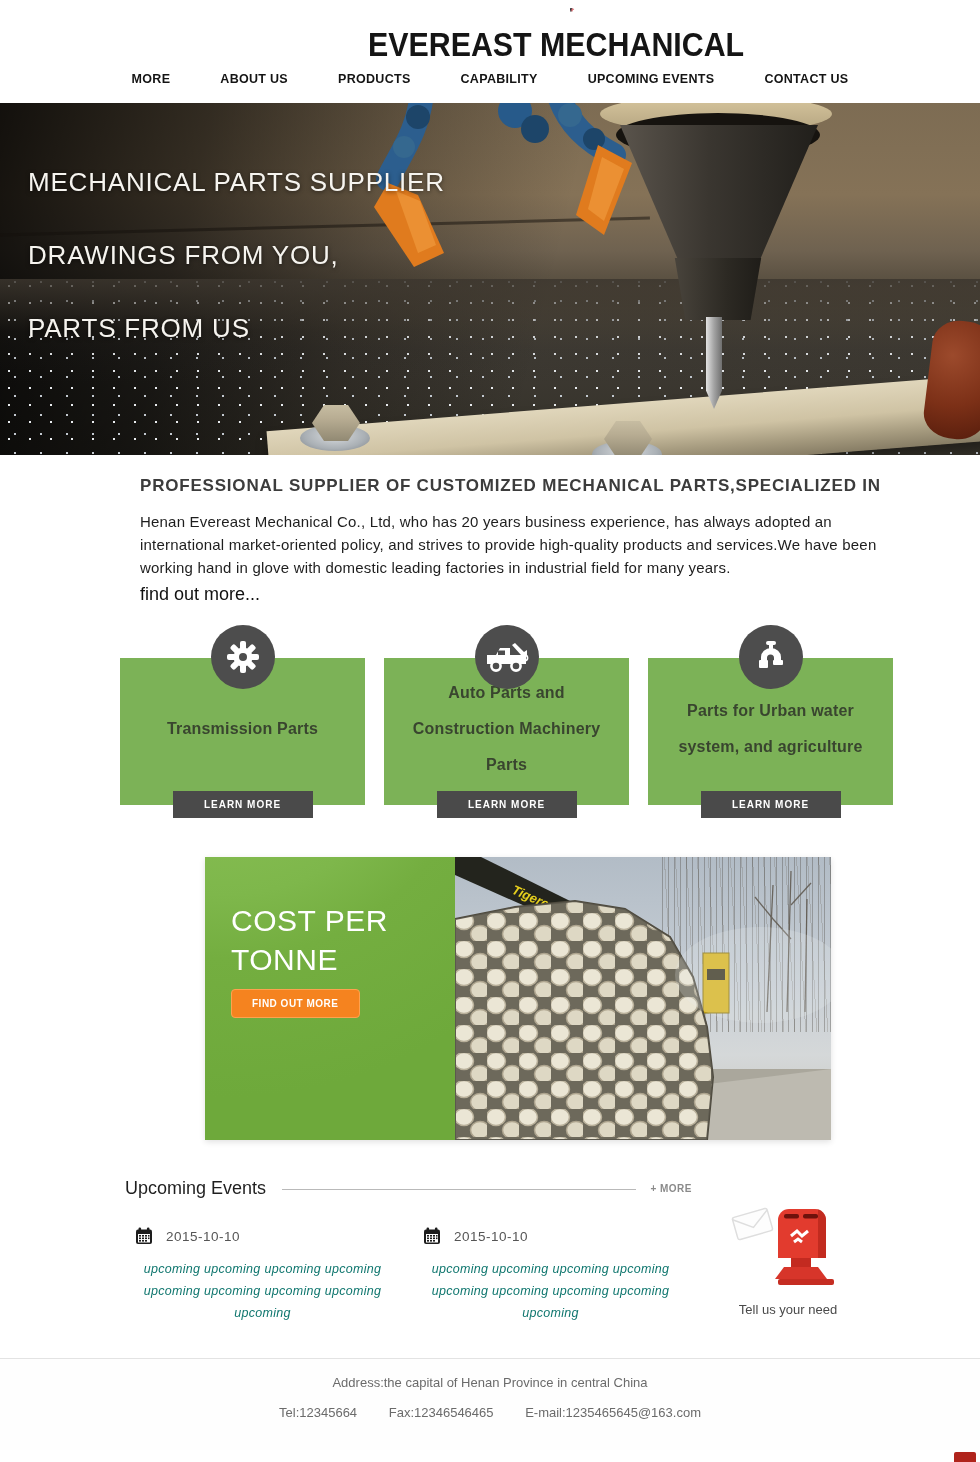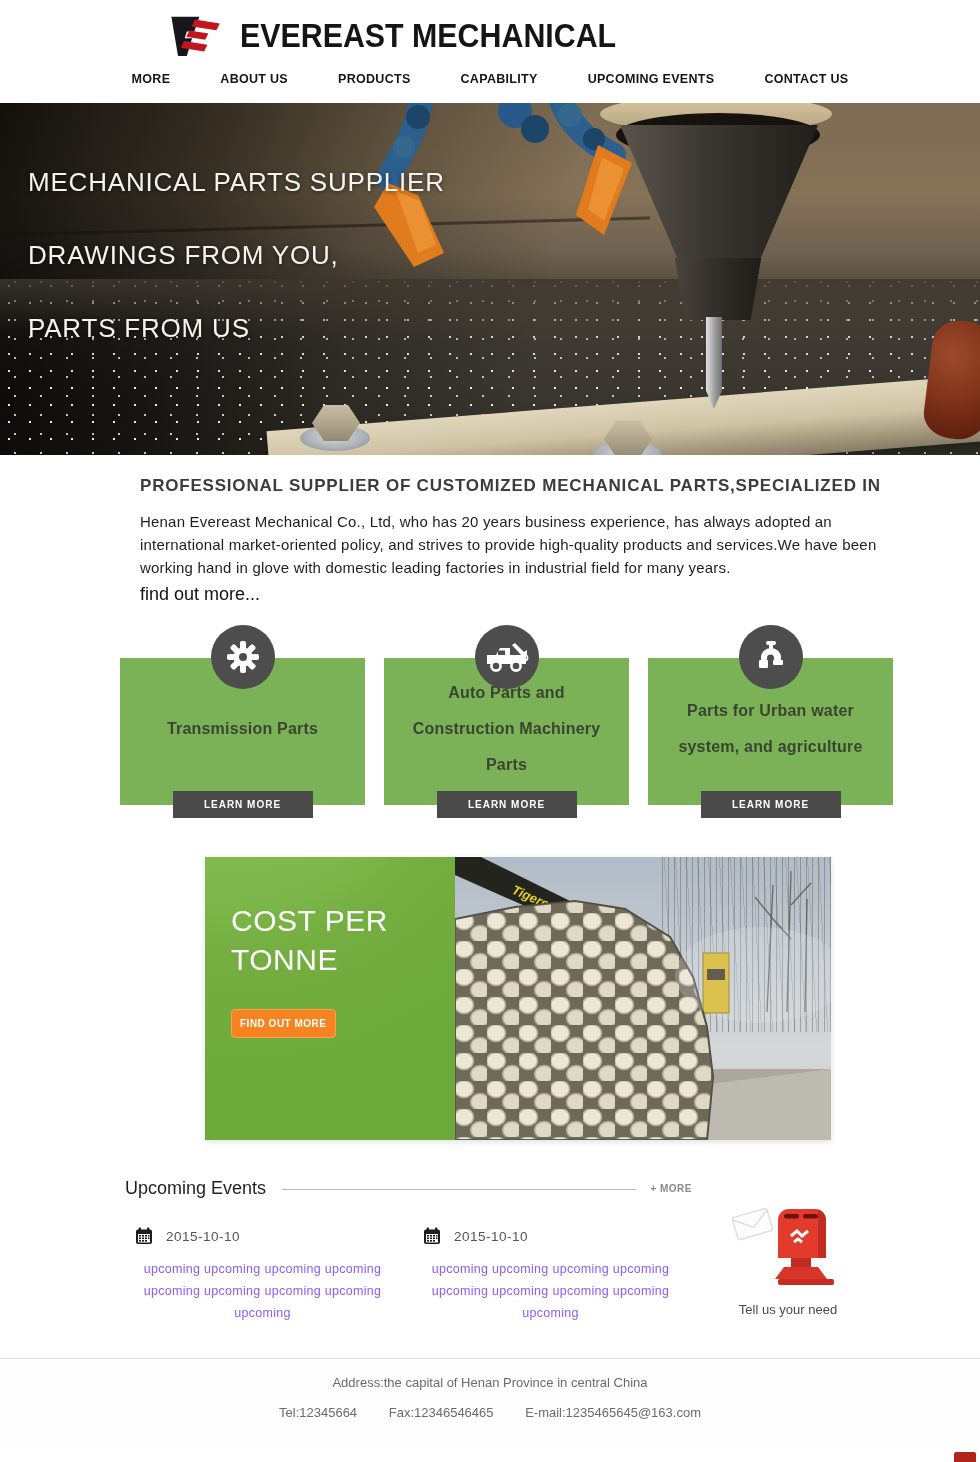--- a/index.html
+++ b/index.html
@@ -3,21 +3,21 @@
 <meta charset="utf-8">
 <style>
   * { box-sizing: border-box; margin: 0; padding: 0; }
   html,body { background:#fff; }
   body {
     width: 980px; height: 1462px; margin: 0 auto; position: relative;
     overflow: hidden; font-family: "Liberation Sans", sans-serif; color:#222;
   }
   
   .site-header { height: 103px; background:#fff; }
-  .brand-row { display:flex; align-items:center; gap:14px; padding:8px 0 0 164px; height:64px; }
+  .brand-row { display:flex; align-items:center; gap:14px; padding:8px 0 0 164px; height:64px;flex-direction:column; }
   .brand-title { font-size:33px; font-weight:bold; letter-spacing:0px; color:#151515;
                  transform: scaleX(.92); transform-origin:left center; white-space:nowrap; }
   .main-nav { display:flex; justify-content:center; gap:50px; padding-top:8px; }
   .main-nav a { text-decoration:none; color:#141414; font-size:12.5px; font-weight:bold;
                 letter-spacing:.3px; white-space:nowrap; }
   
   .hero { position:relative; height:352px; overflow:hidden;
     background:
       linear-gradient(103deg, rgba(0,0,0,.85) 0%, rgba(0,0,0,.6) 20%, rgba(15,12,9,.3) 38%, rgba(0,0,0,0) 56%),
       linear-gradient(180deg, #7d6c53 0%, #857257 26%, #6f6250 42%, #4e4639 55%, #3e3a33 70%, #343129 100%);
@@ -86,43 +86,43 @@
     width:140px; height:27px; background:#4a4a4a; color:#fff; border:none;
     font-family:"Liberation Sans",sans-serif; font-size:10px; font-weight:bold;
     letter-spacing:1px; cursor:pointer; }
   
   .cost-banner { margin:39px 0 0 205px; width:626px; height:283px; display:flex;
     box-shadow:0 2px 6px rgba(0,0,0,.12); }
   .cost-left { width:250px; height:100%; padding:44px 20px 0 26px; color:#fff;
     background:radial-gradient(160% 130% at 8% -45%, #8dc258 0%, #7eb74b 45%, #74ae40 62%, #6ea93b 100%); }
   .cost-title { font-size:30px; font-weight:400; line-height:39px; letter-spacing:.5px; }
   .cost-body { margin-top:18px; font-size:14.5px; line-height:22px; max-width:205px; }
-  .cost-btn { margin-top:30px; background:#f5831f; border:1px solid #ffa14e; border-radius:4px;
+  .cost-btn { margin-top:10px; background:#f5831f; border:1px solid #ffa14e; border-radius:4px;
     color:#fff; font-family:"Liberation Sans",sans-serif; font-size:10px; font-weight:bold;
-    letter-spacing:.5px; padding:8px 8px; cursor:pointer; }
+    letter-spacing:.5px; padding:8px 20px; cursor:pointer; }
   .cost-photo { position:relative; width:376px; height:100%; overflow:hidden;
     background:linear-gradient(180deg,#b2bcc6 0%,#c7ced5 45%,#d5d8d9 70%,#c3c2ba 100%); }
   .cost-photo::before { content:""; position:absolute; right:0; top:0; width:45%; height:62%;
     background:
       repeating-linear-gradient(90deg, rgba(72,66,58,.35) 0 1px, transparent 1px 6px),
       repeating-linear-gradient(87deg, rgba(95,86,72,.22) 0 1px, transparent 1px 11px); }
   .photo-svg { position:absolute; inset:0; width:100%; height:100%; }
   
   .events { margin:38px 150px 0 125px; position:relative; height:158px; }
   .events-head { display:flex; align-items:center; width:567px; }
   .events-title { font-size:18px; color:#1f1f1f; font-weight:400; white-space:nowrap; }
   .events-rule { flex:1; height:1px; background:#b9b9b9; margin:2px 14px 0 16px; }
   .events-more { font-size:10px; font-weight:bold; color:#8a8a8a; letter-spacing:.5px;
     text-decoration:none; white-space:nowrap; }
   .events-items { display:flex; gap:33px; margin-top:28px; padding-left:10px;text-align:center; }
   .event-item { width:255px; cursor:pointer; }
   .event-date-row { display:flex; align-items:center; gap:13px; }
   .event-date { font-size:13.5px; color:#555; letter-spacing:.5px; }
-  .event-text { margin-top:13px; font-size:12.5px; line-height:22px; color:#8b5cf6;
-    letter-spacing:.3px; }
+  .event-text { margin-top:13px; font-size:12.5px; line-height:22px; color:#0f766e;
+    letter-spacing:.3px;font-style:italic; }
   .mailbox-block { position:absolute; left:593px; top:14px; width:140px; text-align:center;
     cursor:pointer; }
   .mailbox-caption { margin-top:8px; font-size:13px; color:#4a4a4a; }
   
   .site-footer { margin-top:22px; border-top:1px solid #e3e3e3; background:#fefefe;
     text-align:center; padding:16px 0 30px; }
   .footer-line1 { font-size:13px; color:#6b6b6b; }
   .footer-line2 { margin-top:15px; font-size:13px; color:#6b6b6b; }
   .footer-line2 span { margin:0 14px; }
   .corner-accent { position:absolute; left:954px; top:1452px; width:22px; height:10px;

